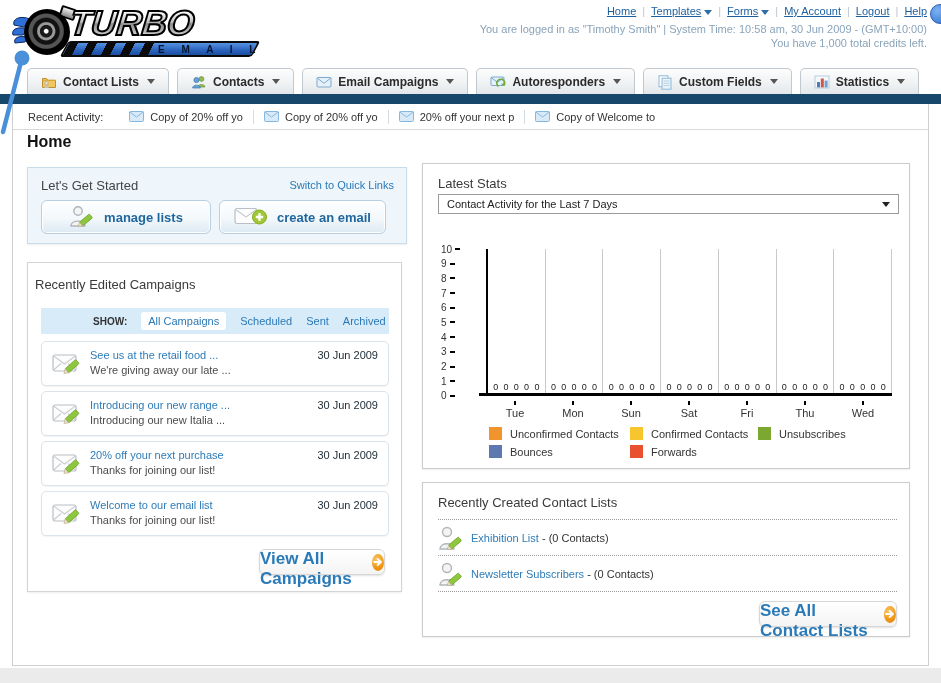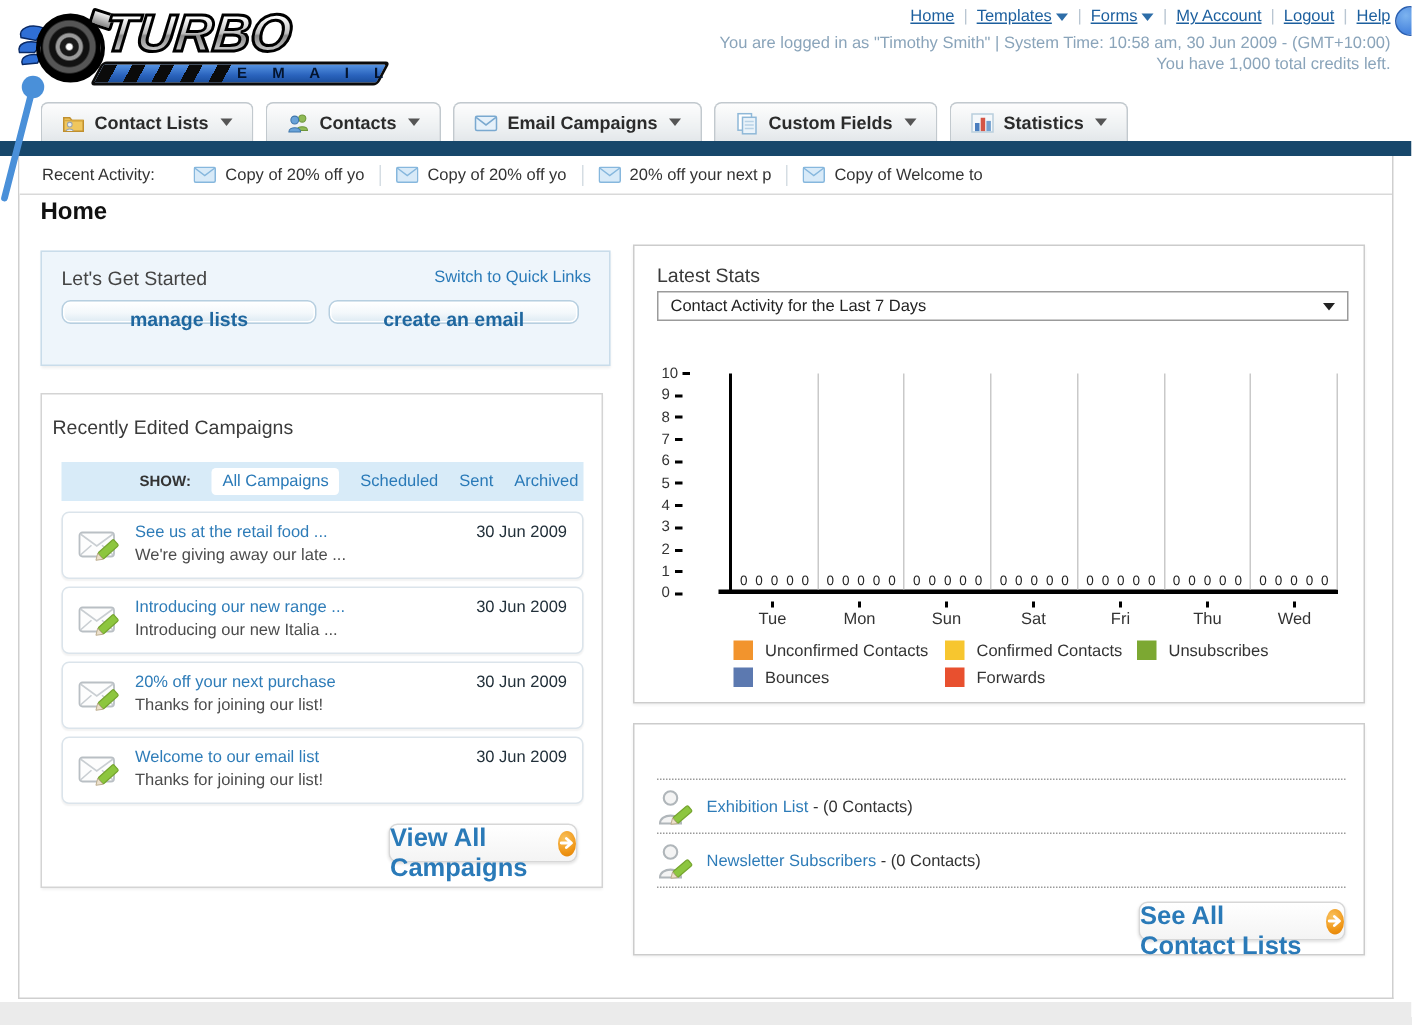--- a/index.html
+++ b/index.html
@@ -63,23 +63,23 @@
   
   .page-title { position:absolute; left:27px; top:133px; font-size:16px; font-weight:bold; color:#111; }
 
   .panel { position:absolute; background:#fff; border:1px solid #cccccc; box-shadow:0 1px 2px rgba(0,0,0,0.07); }
   .panel-title { position:absolute; left:15px; top:12px; font-size:13px; color:#3a3a3a; }
 
   
   .gs-panel { left:27px; top:167px; width:380px; height:77px; background:#eef5fb; border-color:#c9dcea; }
   .gs-title { position:absolute; left:13px; top:10px; font-size:13px; color:#444; }
   .gs-link { position:absolute; right:12px; top:11px; font-size:11px; color:#2a7ab8; text-decoration:none; cursor:pointer; }
-  .gs-btn { position:absolute; top:32px; height:16px; border:1px solid #b7cfe0; border-radius:6px;
+  .gs-btn { position:absolute; top:32px; height:34px; border:1px solid #b7cfe0; border-radius:6px;
     background:linear-gradient(#ffffff, #f3f8fb 55%, #dce9f2); box-shadow:inset 0 0 0 1px #fff;
-    display:flex; align-items:center; justify-content:center; gap:9px; cursor:pointer;flex-direction:column; }
+    display:flex; align-items:center; justify-content:center; gap:9px; cursor:pointer; }
   .gs-btn .lbl { font-size:13px; font-weight:bold; color:#1f679f; }
   .gs-btn1 { left:13px; width:170px; }
   .gs-btn2 { left:191px; width:167px; }
 
   
   .camp-panel { left:27px; top:262px; width:375px; height:330px; border-color:#d4d4d4; }
   .show-bar { position:absolute; left:13px; top:45px; width:348px; height:26px; background:#d8ebf8;
     display:flex; align-items:center; padding-left:8px; gap:14px; }
   .show-label { font-size:10px; font-weight:bold; color:#333;padding-left:44px; }
   .filter { font-size:11px; color:#2a7ab8; cursor:pointer; }
@@ -196,20 +196,30 @@
     <div class="tab">
       <svg width="16" height="16" viewBox="0 0 16 16">
         <rect x="1" y="3.5" width="14" height="9.5" rx="1" fill="#e6f1fa" stroke="#7aa9d0"></rect>
         <path d="M1.4 4.2 L8 9.3 L14.6 4.2" fill="none" stroke="#7aa9d0"></path>
       </svg>
       <span class="tab-label">Email Campaigns</span>
       <span class="caret"></span>
     </div>
     <div class="tab">
       <svg width="16" height="16" viewBox="0 0 16 16">
+        <rect x="1" y="3" width="13" height="8.5" rx="1" fill="#e6f1fa" stroke="#7aa9d0"></rect>
+        <path d="M1.4 3.7 L7.5 8.4 L13.6 3.7" fill="none" stroke="#7aa9d0"></path>
+        <path d="M8.5 12.5 a4 4 0 1 1 5.5 -1" fill="none" stroke="#6fae3a" stroke-width="1.6"></path>
+        <path d="M14.8 9 l-1.4 3 -2.4-2z" fill="#6fae3a"></path>
+      </svg>
+      <span class="tab-label">Autoresponders</span>
+      <span class="caret"></span>
+    </div>
+    <div class="tab">
+      <svg width="16" height="16" viewBox="0 0 16 16">
         <rect x="2" y="1.8" width="9" height="11" fill="#ffffff" stroke="#8fb8d8"></rect>
         <rect x="5" y="4.2" width="9" height="11" fill="#eaf3fa" stroke="#8fb8d8"></rect>
         <path d="M6.5 7h6 M6.5 9.3h6 M6.5 11.6h6" stroke="#b8d2e6"></path>
       </svg>
       <span class="tab-label">Custom Fields</span>
       <span class="caret"></span>
     </div>
     <div class="tab">
       <svg width="16" height="16" viewBox="0 0 16 16">
         <rect x="1" y="2" width="14" height="12" fill="#f4f8fb" stroke="#b9cedd"></rect>
@@ -513,20 +523,21 @@
           <span>Bounces</span>
         </div>
         <div class="legend-item">
           <span class="swatch" style="background: rgb(232, 80, 47);"></span>
           <span>Forwards</span>
         </div>
       </div>
   </div>
 
   <div class="panel cl-panel">
+    <div class="panel-title">Recently Created Contact Lists</div>
     <div class="dotted" style="top:36px;"></div>
 
     <div class="cl-item" style="top:40px;">
       <svg style="position:absolute; left:0; top:2px;" width="26" height="28" viewBox="0 0 26 28">
         <circle cx="9" cy="7" r="4.5" fill="#f4f4f4" stroke="#b0b6ba" stroke-width="1.4"></circle>
         <path d="M2 24 c0-7 14-7 14 0 z" fill="#f4f4f4" stroke="#b0b6ba" stroke-width="1.4"></path>
         <g transform="rotate(-40 17 18)">
             <rect x="10.5" y="15.5" width="13" height="5" rx="1" fill="#8dc63f" stroke="#76a52f" stroke-width="0.8"></rect>
             <path d="M10.5 15.5 l-3.6 2.5 3.6 2.5 z" fill="#ece0cb" stroke="#b9a98a" stroke-width="0.6"></path>
           </g>

